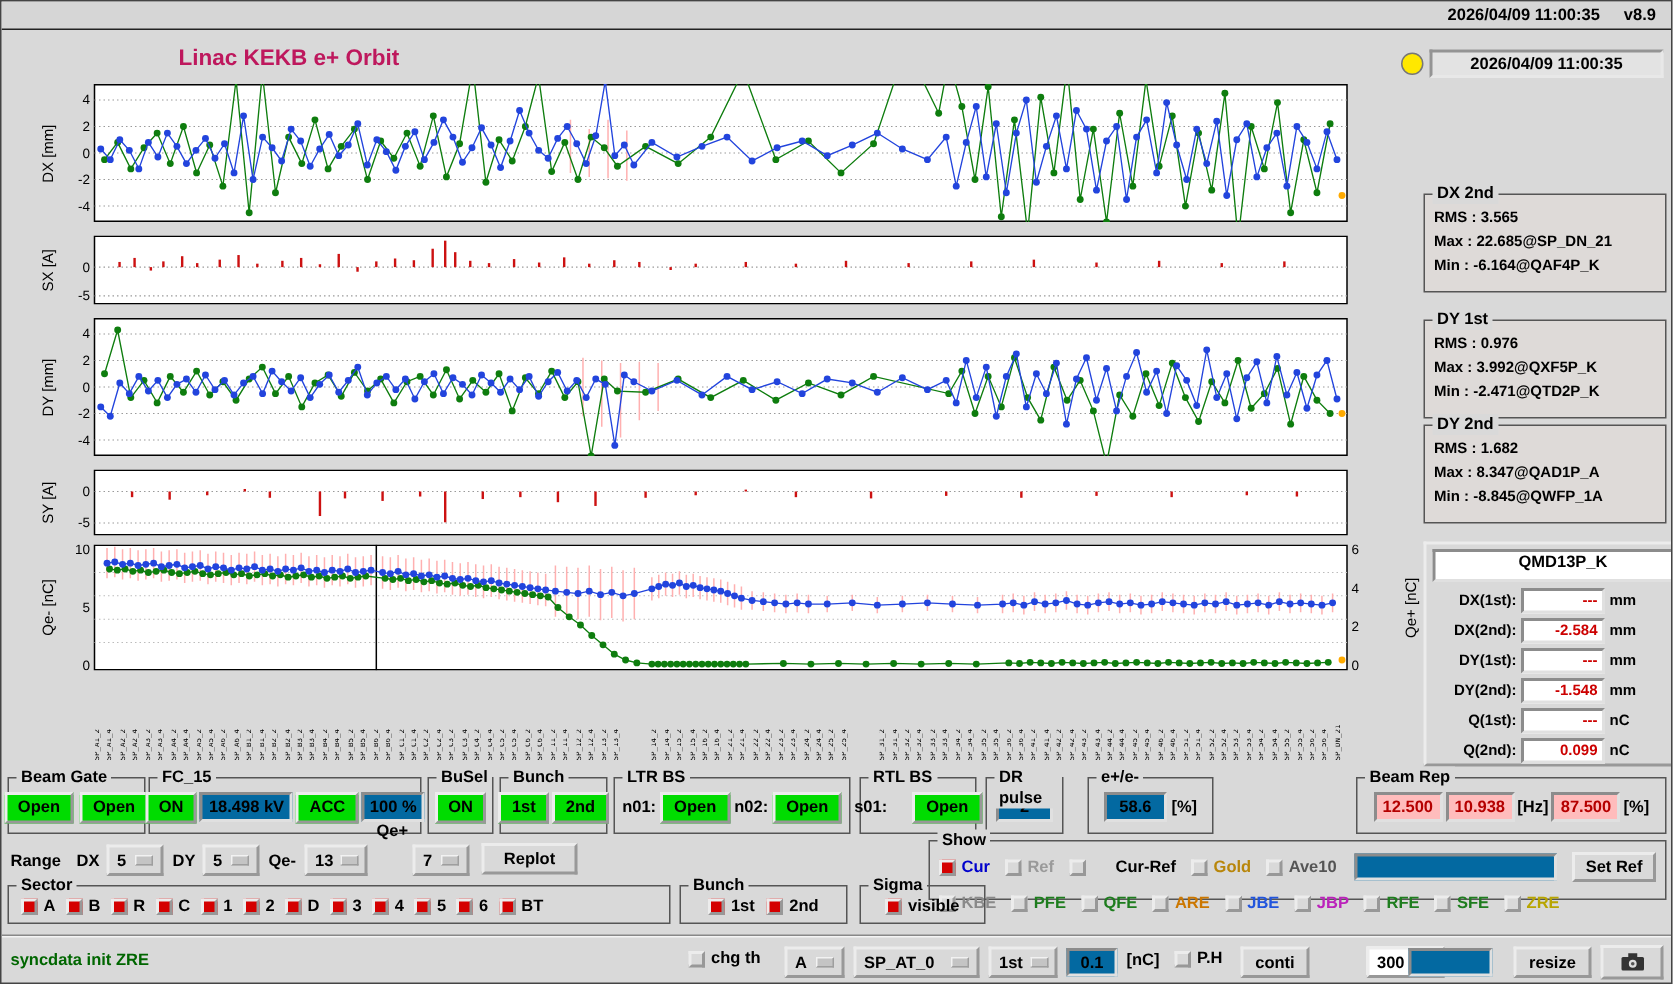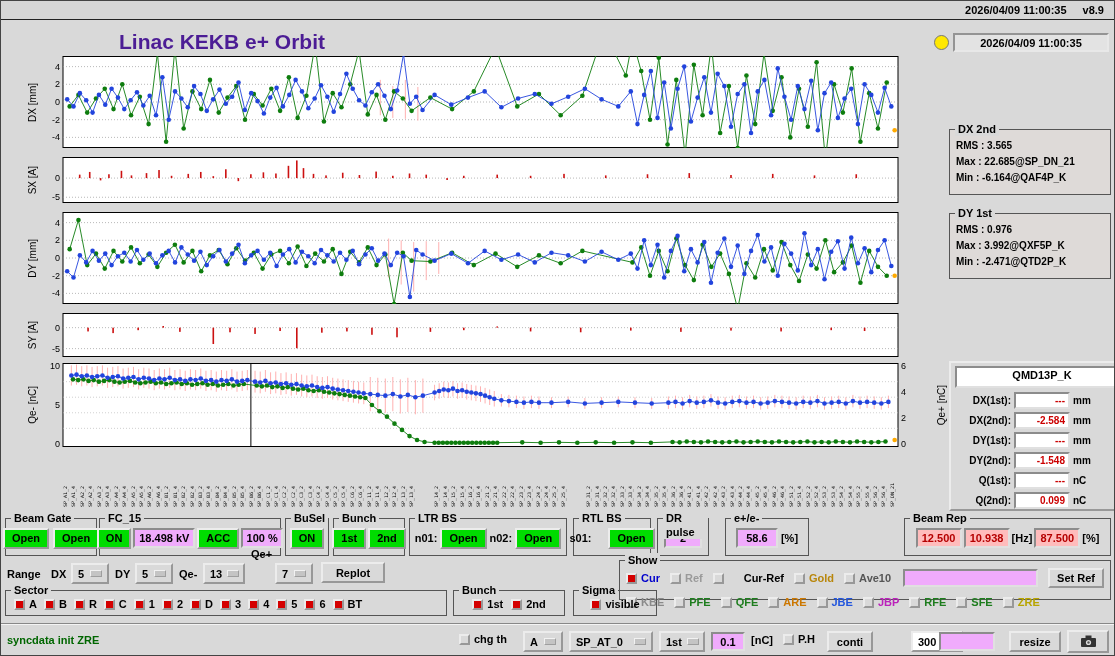--- a/index.html
+++ b/index.html
@@ -1,21 +1,21 @@
 <!DOCTYPE html>
 <html><head>
 <meta charset="utf-8">
 <style>
   html,body{margin:0;padding:0;background:#9a9a9a;}
   #app{position:relative;width:1115px;height:656px;background:#d9d9d9;overflow:hidden;
        font-family:"Liberation Sans",sans-serif;border:1px solid #444;box-sizing:border-box;}
   .topbar{position:absolute;left:0;top:0;width:100%;height:19px;background:#d6d6d6;
           border-bottom:1px solid #222;display:flex;justify-content:flex-end;align-items:center;
           gap:16px;padding-right:10px;box-sizing:border-box;font-size:11px;font-weight:bold;}
-  .page-title{position:absolute;left:118px;top:29px;color:#4c1d95;font-size:21px;font-weight:bold;}
+  .page-title{position:absolute;left:118px;top:29px;color:#be185d;font-size:15px;font-weight:bold;}
   .indicator{position:absolute;left:933px;top:34px;width:15px;height:15px;border-radius:50%;
              background:#ffe800;border:1px solid #777;box-sizing:border-box;}
   .tsbox{position:absolute;left:952px;top:32px;width:156px;height:19px;border:2px inset #e8e8e8;
          background:#e3e3e3;font-size:11px;font-weight:bold;display:flex;align-items:center;
          justify-content:center;box-sizing:border-box;}
   .plotrow{position:absolute;left:20px;width:910px;}
   .ylab{position:absolute;left:0;top:0;bottom:0;width:22px;display:flex;align-items:center;
         justify-content:center;font-size:10px;}
   .ylab span{writing-mode:vertical-rl;transform:rotate(180deg);white-space:nowrap;}
   .y2lab{position:absolute;left:912px;width:16px;display:flex;align-items:center;justify-content:center;font-size:10px;}
@@ -31,21 +31,21 @@
   .frame{position:absolute;border:1px solid #555;box-sizing:border-box;}
   .flabel{position:absolute;top:-8px;left:5px;background:#d9d9d9;padding:0 3px;
           font-size:11px;font-weight:bold;line-height:14px;}
   .fbody{display:flex;align-items:center;justify-content:center;gap:4px;height:100%;
          padding:3px 4px 1px 4px;box-sizing:border-box;}
   .btn{display:inline-flex;align-items:center;justify-content:center;border:2px outset #ececec;
        background:#d9d9d9;font-size:11px;font-weight:bold;height:21px;padding:0 7px;
        box-sizing:border-box;cursor:pointer;white-space:nowrap;}
   .btn.green{background:#00dc00;}
   .entry{display:inline-flex;align-items:center;justify-content:center;border:2px inset #e0e0e0;
-         background:#f0abfc;font-size:11px;font-weight:bold;height:20px;padding:0 4px;
+         background:#0369a1;font-size:11px;font-weight:bold;height:20px;padding:0 4px;
          box-sizing:border-box;white-space:nowrap;}
   .entry.pink{background:#ffbcbc;color:#b50000;}
   .slbl{font-size:11px;font-weight:bold;white-space:nowrap;}
   .lbl{position:absolute;font-size:11px;font-weight:bold;white-space:nowrap;}
   .opt{position:absolute;height:21px;border:2px outset #ececec;background:#d9d9d9;
        display:flex;align-items:center;justify-content:space-between;gap:5px;padding:0 5px;
        font-size:11px;font-weight:bold;box-sizing:border-box;cursor:pointer;}
   .optbar{width:10px;height:5px;border:1px outset #f2f2f2;background:#c4c4c4;flex:0 0 auto;}
   .ck{display:inline-flex;align-items:center;gap:4px;font-size:11px;font-weight:bold;cursor:pointer;white-space:nowrap;}
   .cb{width:11px;height:11px;border:2px outset #ececec;background:#d9d9d9;box-sizing:border-box;flex:0 0 auto;}
@@ -184,20 +184,26 @@
     <span class="flabel">DX 2nd</span>
     <div class="sline">RMS : 3.565</div>
     <div class="sline">Max : 22.685@SP_DN_21</div>
     <div class="sline">Min : -6.164@QAF4P_K</div>
   </div>
   <div class="statbox" style="top:212px">
     <span class="flabel">DY 1st</span>
     <div class="sline">RMS : 0.976</div>
     <div class="sline">Max : 3.992@QXF5P_K</div>
     <div class="sline">Min : -2.471@QTD2P_K</div>
+  </div>
+  <div class="statbox" style="top:282px">
+    <span class="flabel">DY 2nd</span>
+    <div class="sline">RMS : 1.682</div>
+    <div class="sline">Max : 8.347@QAD1P_A</div>
+    <div class="sline">Min : -8.845@QWFP_1A</div>
   </div>
 
   <div class="bpmpanel">
     <div class="bpmtitle">QMD13P_K</div>
     <div class="bpmrow">
       <span class="bl">DX(1st):</span>
       <span class="bv">---</span>
       <span class="bu">mm</span>
     </div>
     <div class="bpmrow">

